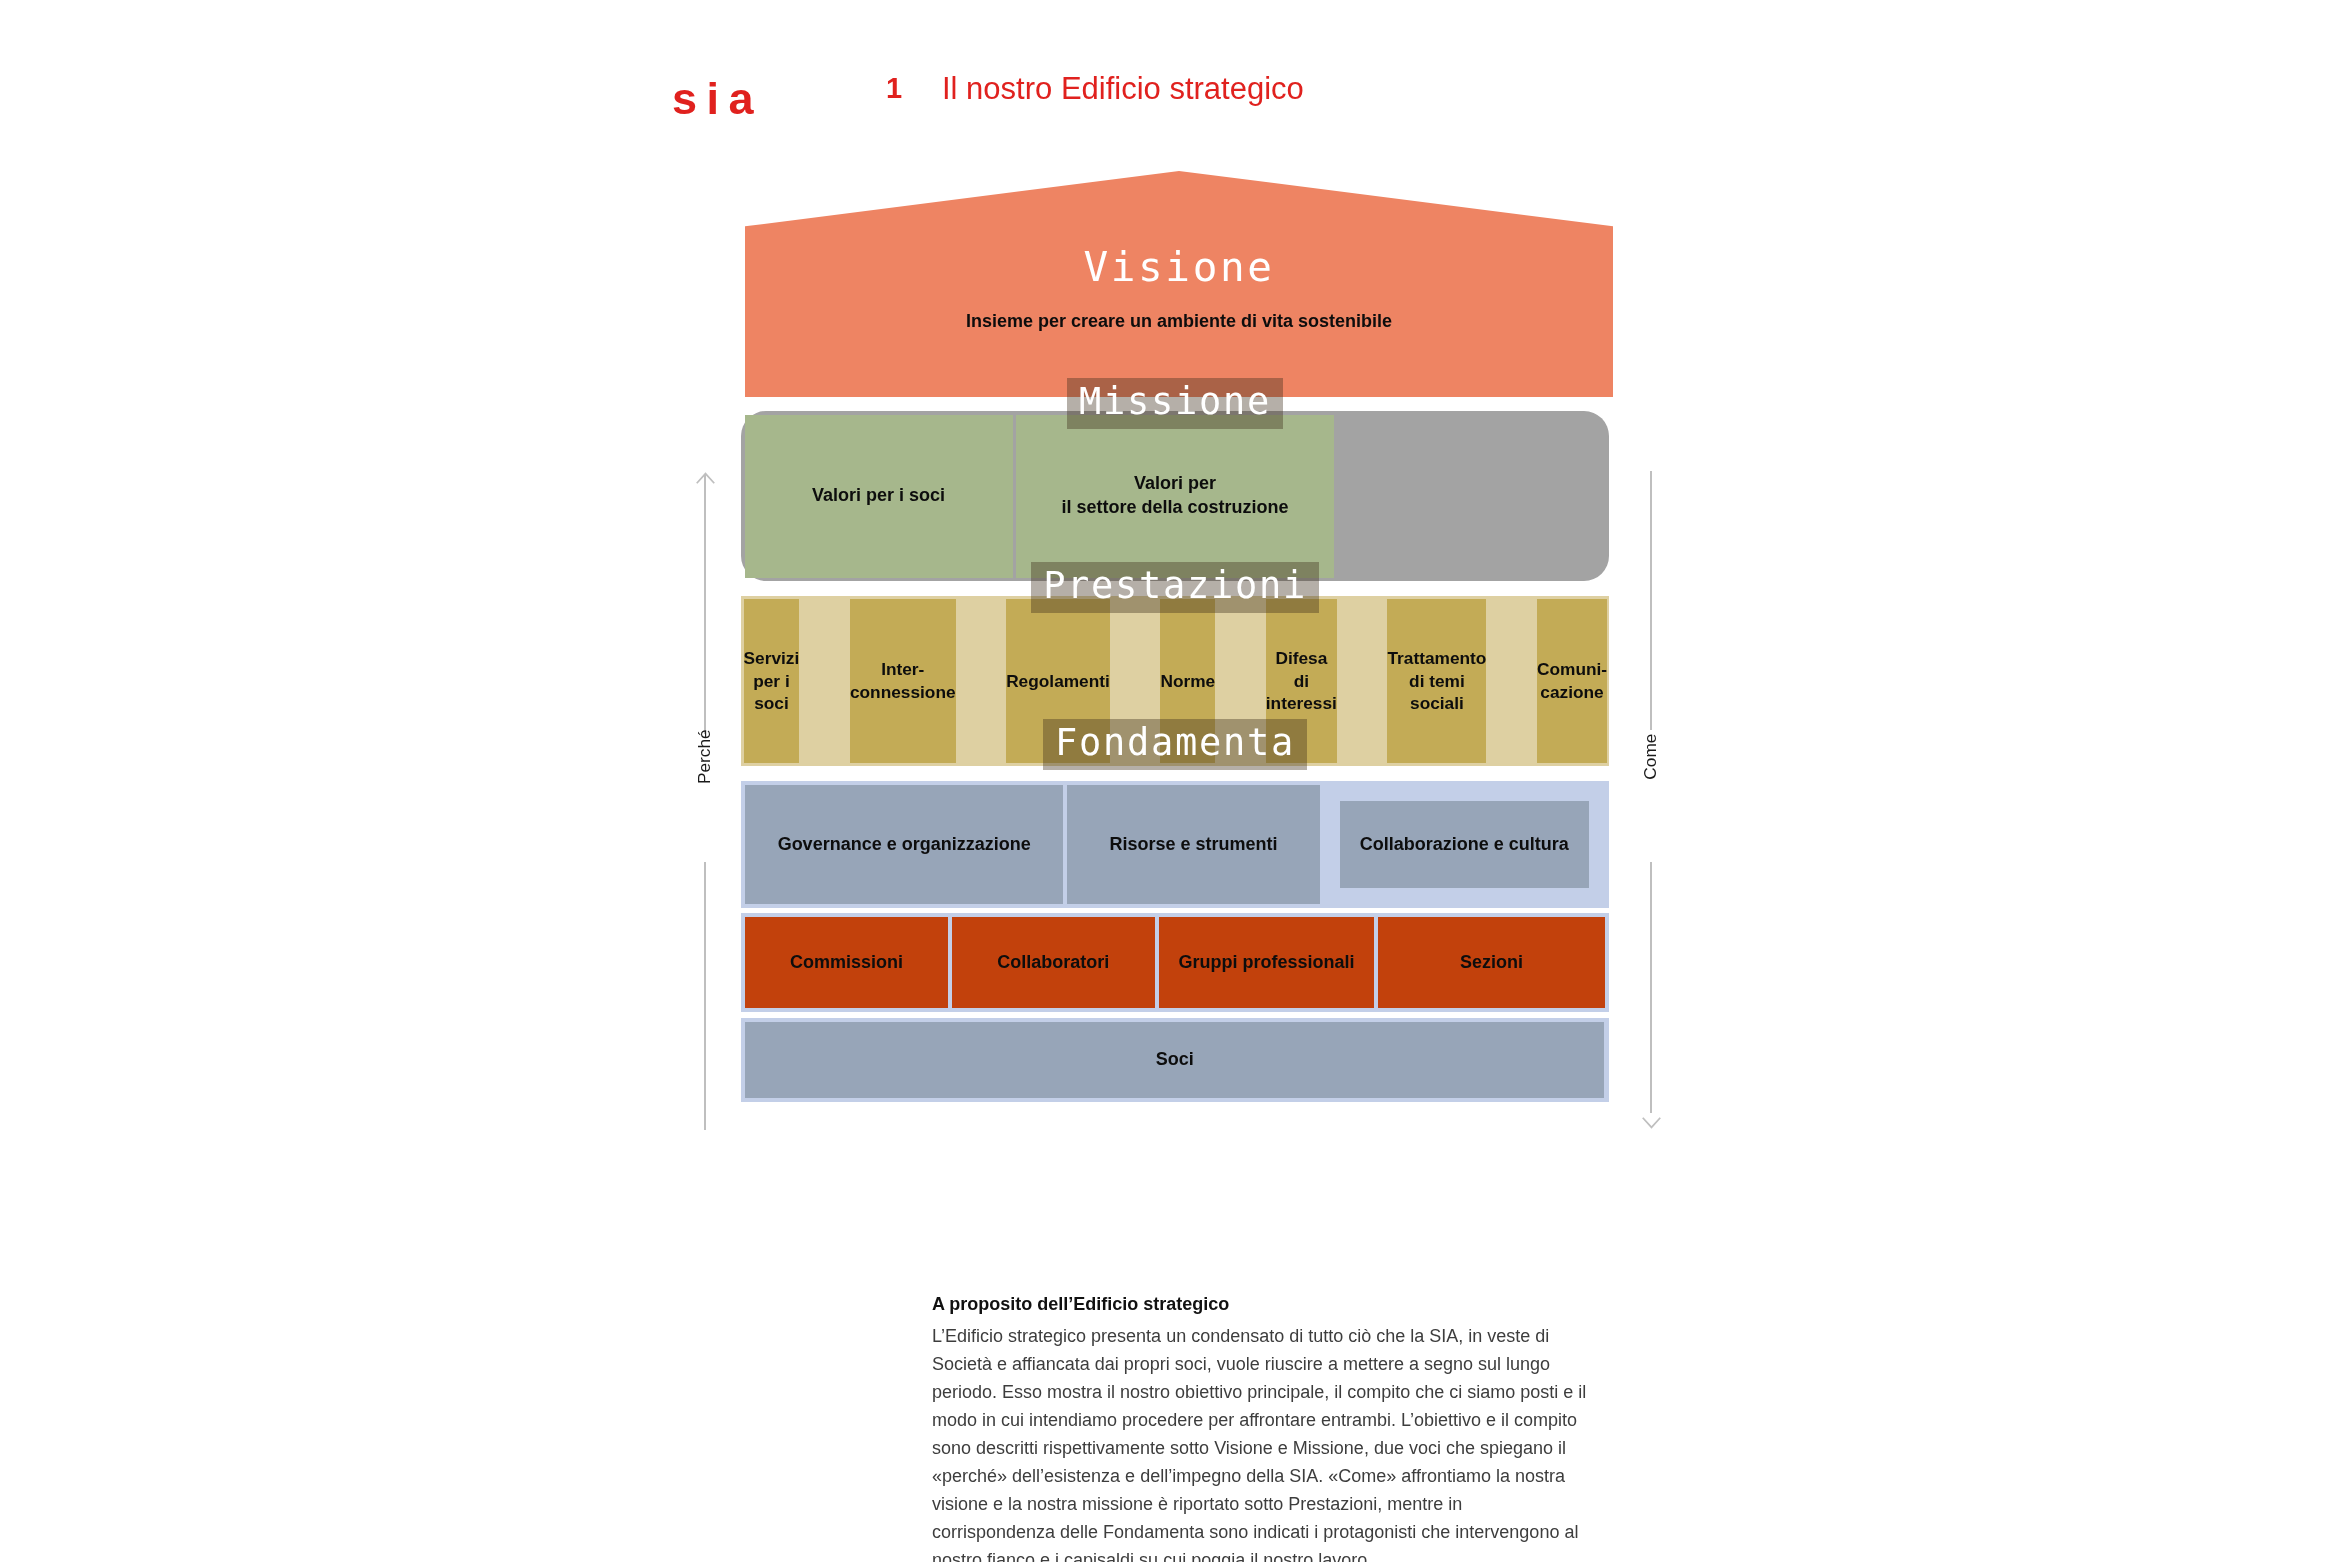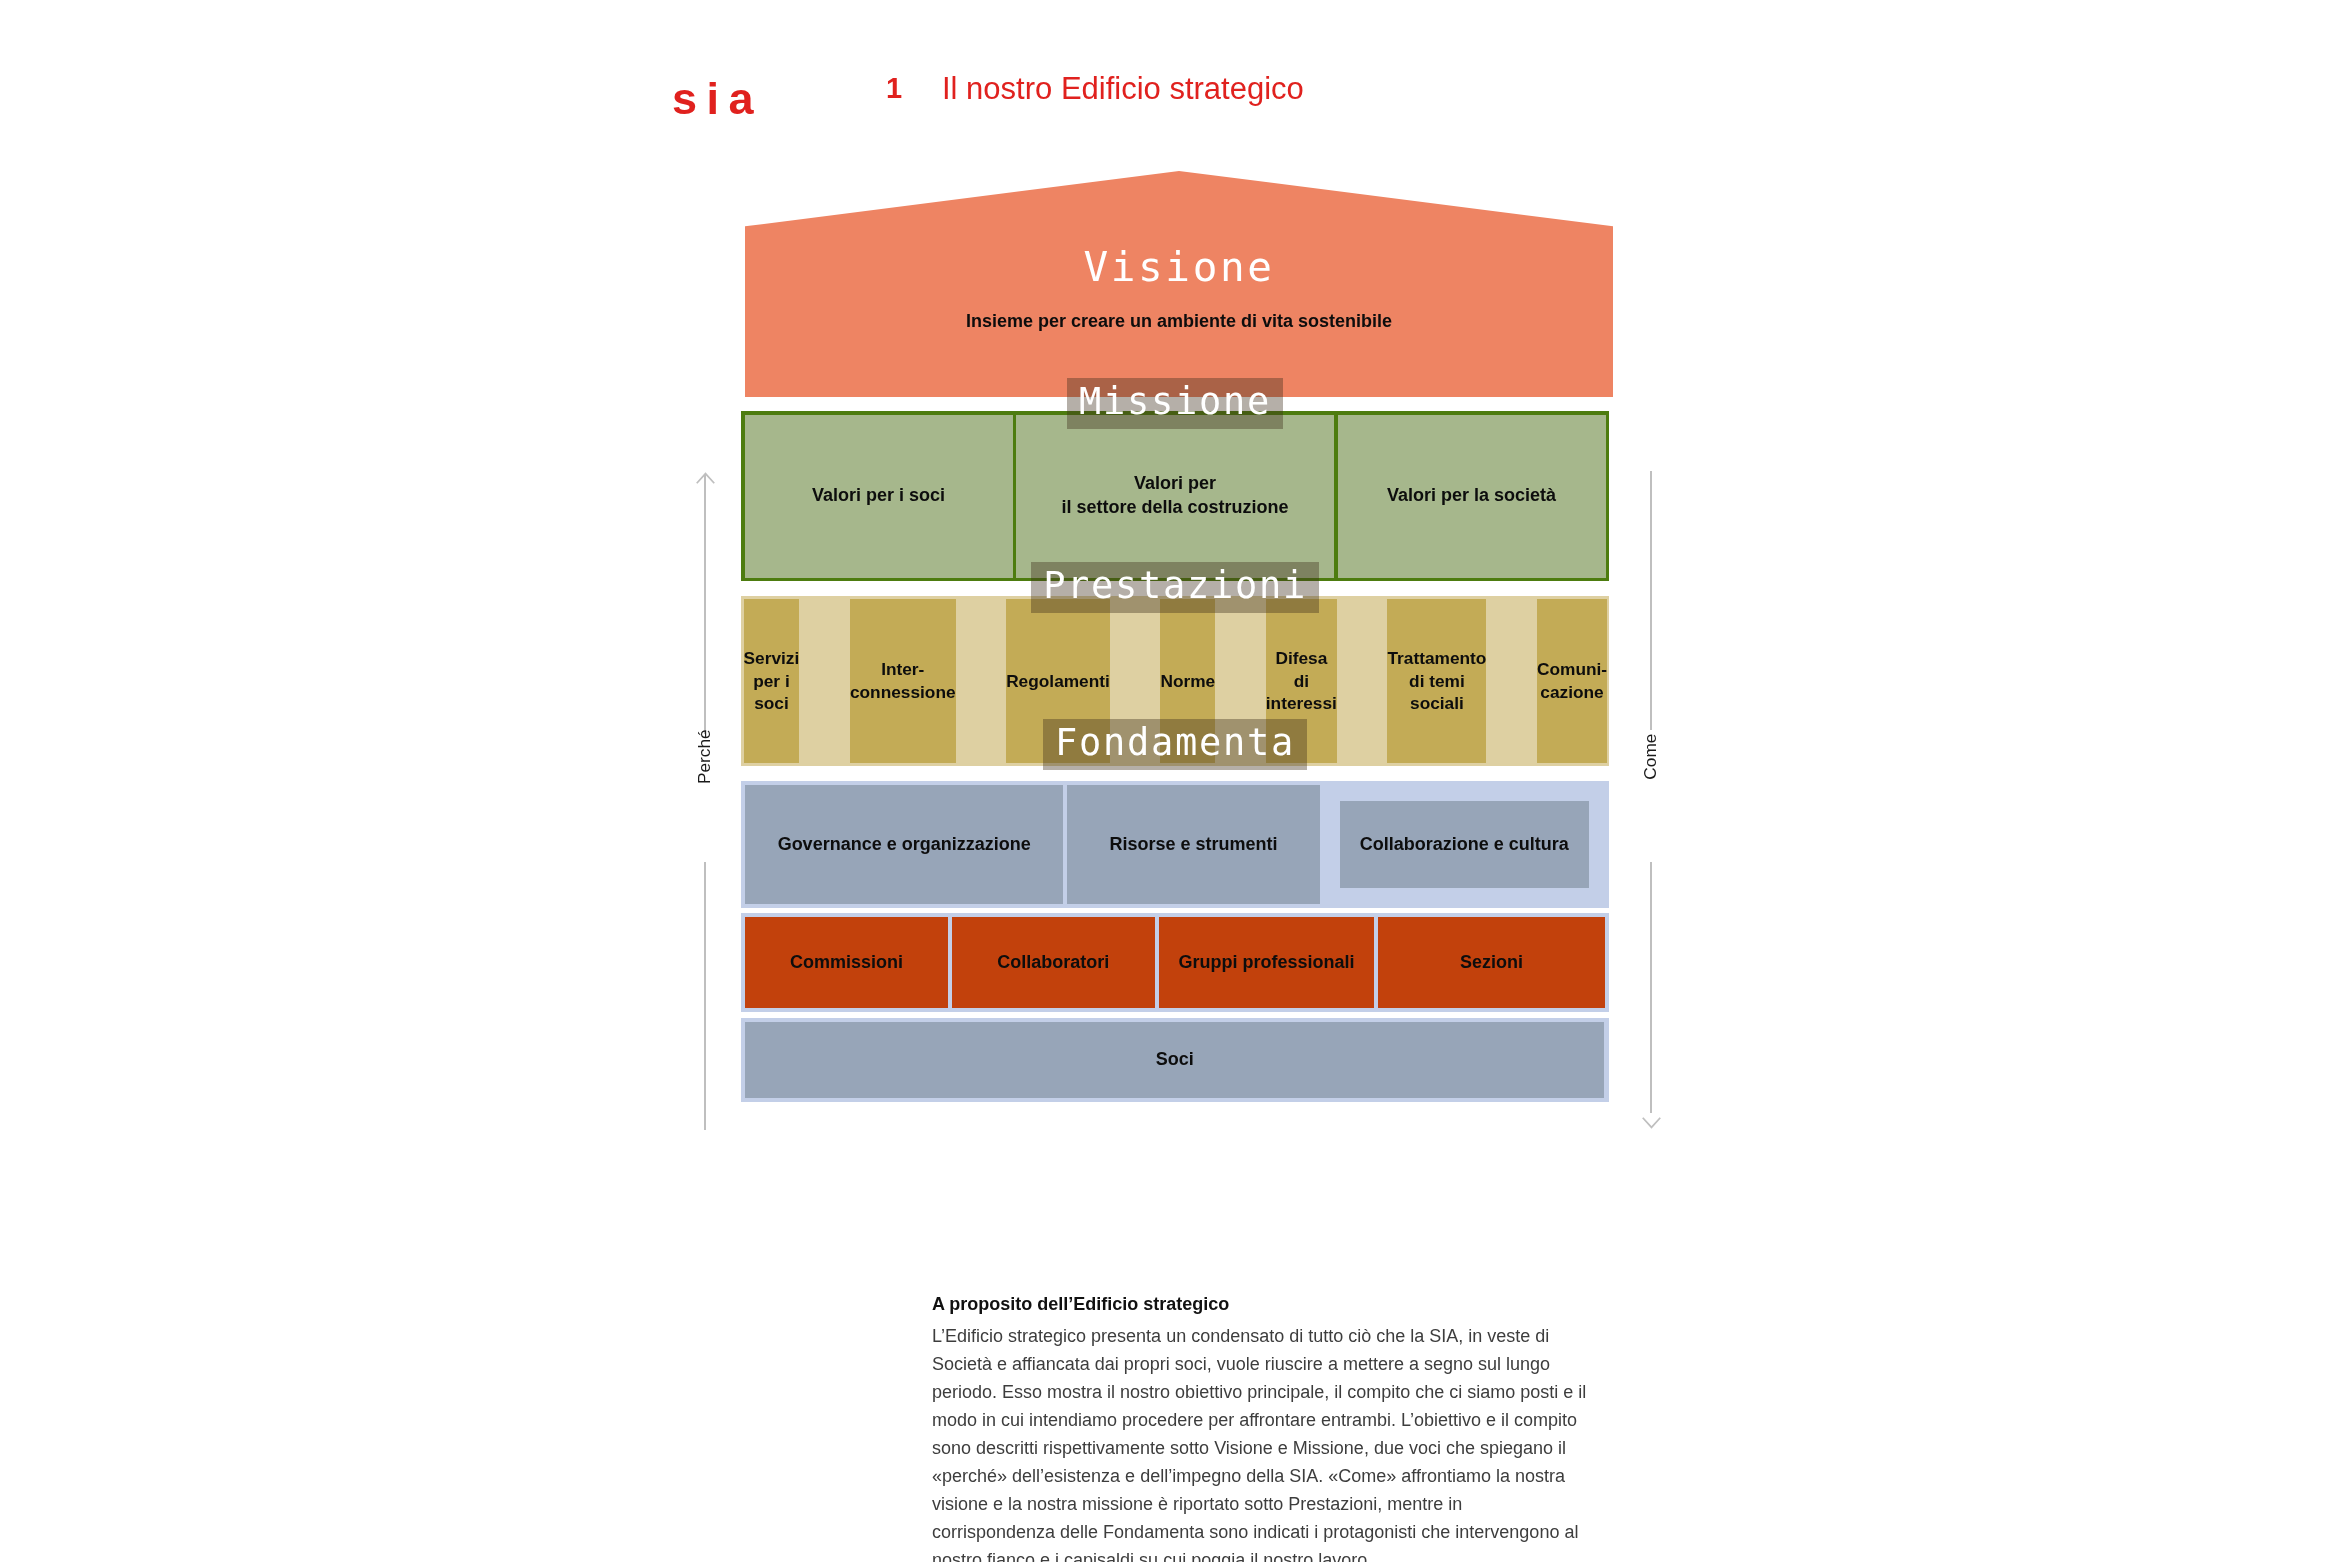--- a/index.html
+++ b/index.html
@@ -117,21 +117,22 @@
     color: #0d0d0d;
     font-weight: 700;
     box-sizing: border-box;
     line-height: 1.32;
   }
 
   
   #band-missione {
     top: 240px;
     height: 170px;
-    background: #4d7c0f;
+    background: #a3a3a3;
+    border-radius: 25px;
   }
   #band-missione .band-cell {
     background: #a6b78c;
     font-size: 18px;
   }
 
   
   #band-prestazioni {
     top: 425px;
     height: 170px;
@@ -276,23 +277,20 @@
     <div id="roof-subtitle">Insieme per creare un ambiente di vita sostenibile</div>
   </div>
 
   <div class="band" id="band-missione">
       <div class="band-cell" style="width: 268px; margin-left: 3.5px; margin-top: 3.5px; margin-bottom: 3.5px;">
         <div><span>Valori per i soci</span></div>
       </div>
       <div class="band-cell" style="width: 318px; margin-left: 3.5px; margin-top: 3.5px; margin-bottom: 3.5px;">
         <div><span>Valori per</span><br><span>il settore della costruzione</span></div>
       </div>
-      <div class="band-cell" style="width: 268px; margin: 3.5px;">
-        <div><span>Valori per la società</span></div>
-      </div>
     </div>
   <div class="section-title" id="title-missione">
     <span class="badge">Missione</span>
   </div>
 
   <div class="band" id="band-prestazioni">
       <div class="band-cell" style="width: 121px; margin-left: 2.6px; margin-top: 2.6px; margin-bottom: 2.6px;">
         <div><span>Servizi per i</span><br><span>soci</span></div>
       </div>
       <div class="band-cell" style="width: 121px; margin-left: 2.6px; margin-top: 2.6px; margin-bottom: 2.6px;">

